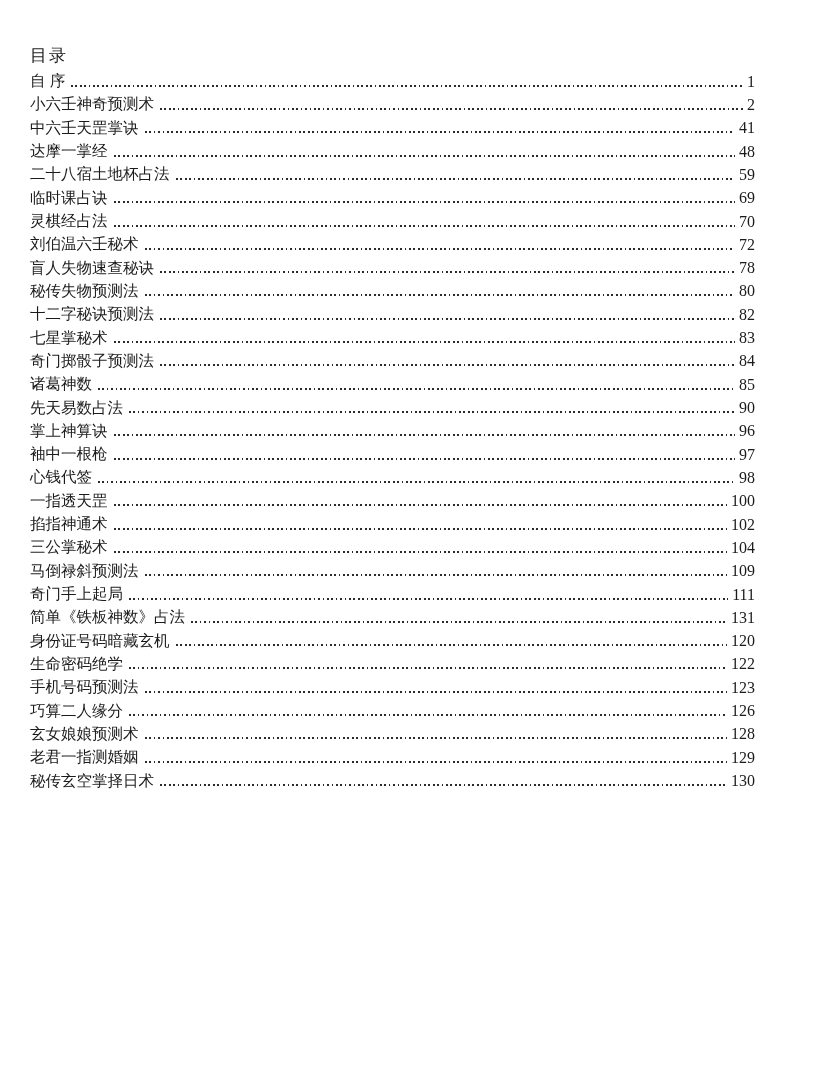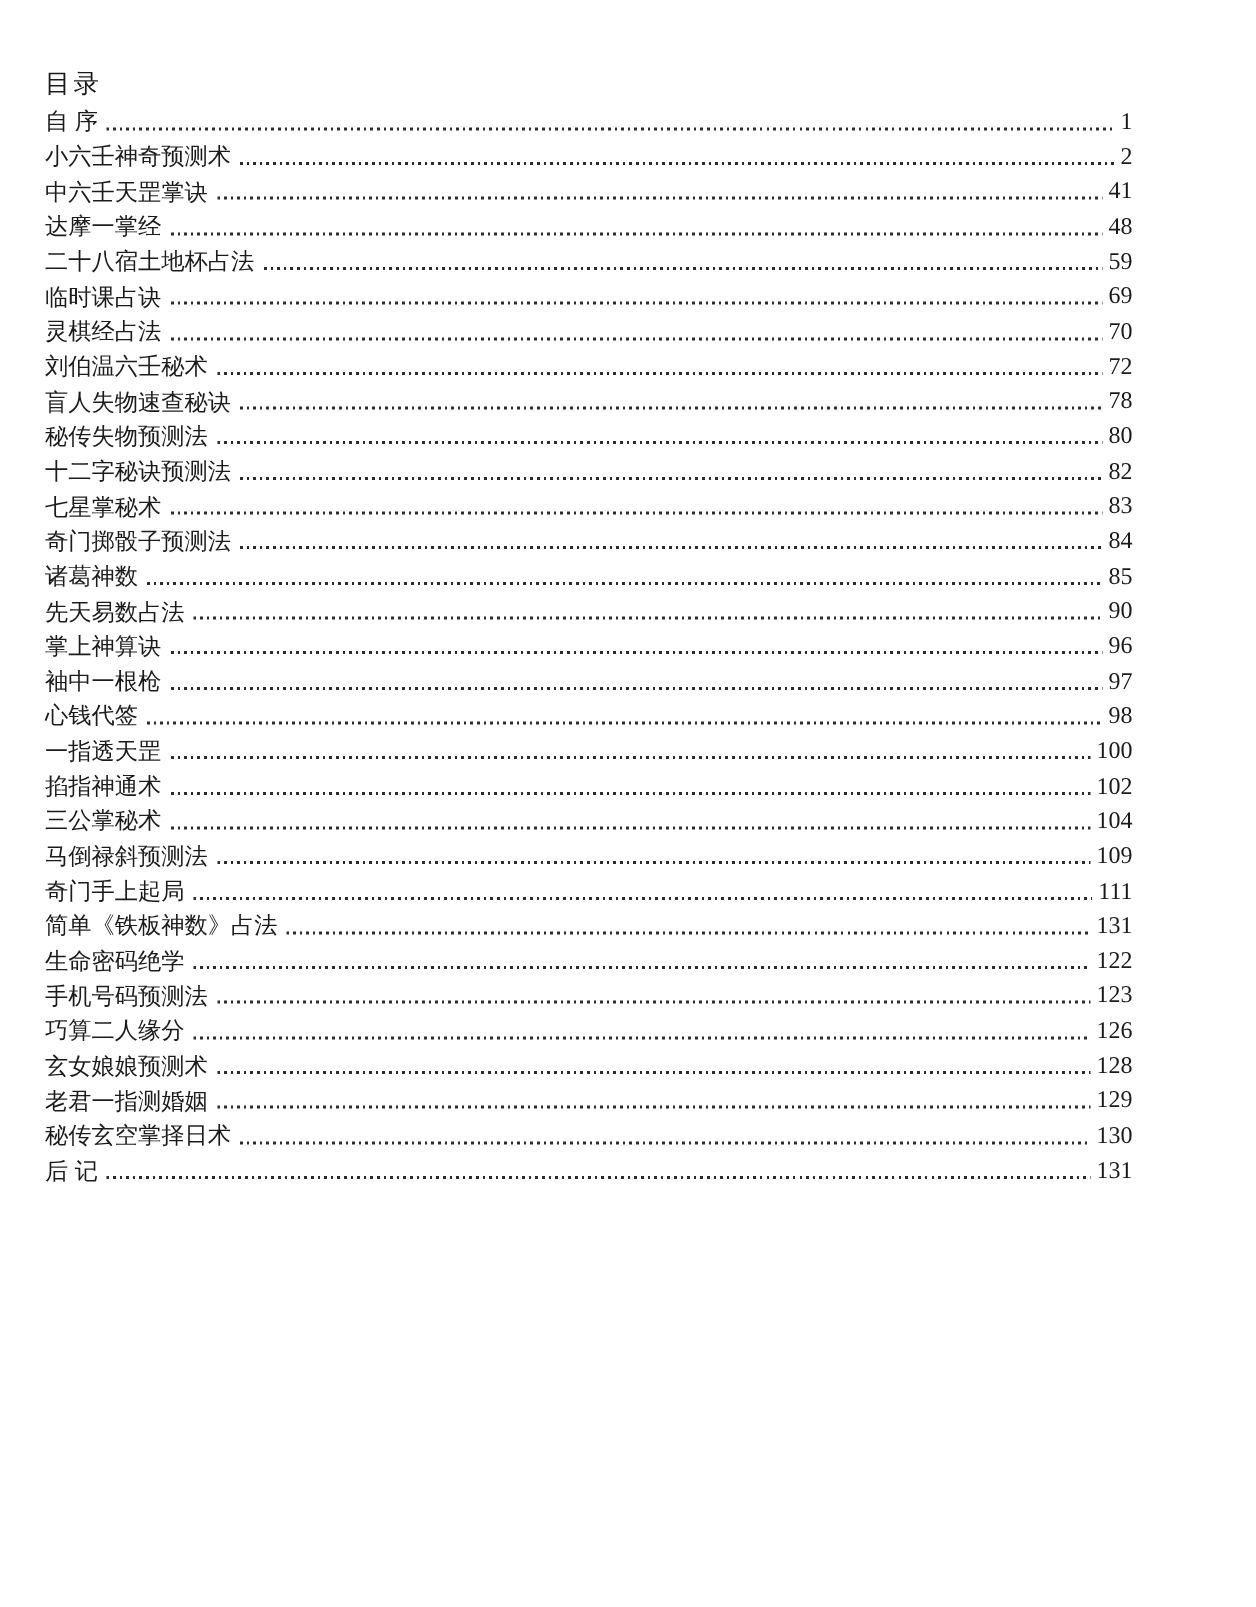--- a/index.html
+++ b/index.html
@@ -220,20 +220,25 @@
         <span class="dot-leader"></span>
         <span class="entry-page">111</span>
       </div>
 
       <div class="toc-row">
         <span class="entry-title">简单《铁板神数》占法</span>
         <span class="dot-leader"></span>
         <span class="entry-page">131</span>
       </div>
 
+      <div class="toc-row">
+        <span class="entry-title">身份证号码暗藏玄机</span>
+        <span class="dot-leader"></span>
+        <span class="entry-page">120</span>
+      </div>
 
       <div class="toc-row">
         <span class="entry-title">生命密码绝学</span>
         <span class="dot-leader"></span>
         <span class="entry-page">122</span>
       </div>
 
       <div class="toc-row">
         <span class="entry-title">手机号码预测法</span>
         <span class="dot-leader"></span>
@@ -257,20 +262,15 @@
         <span class="dot-leader"></span>
         <span class="entry-page">129</span>
       </div>
 
       <div class="toc-row">
         <span class="entry-title">秘传玄空掌择日术</span>
         <span class="dot-leader"></span>
         <span class="entry-page">130</span>
       </div>
 
-      <div class="toc-row">
-        <span class="entry-title">后 记</span>
-        <span class="dot-leader"></span>
-        <span class="entry-page">131</span>
-      </div>
     </div>
 
 </div>
 
 </body></html>

